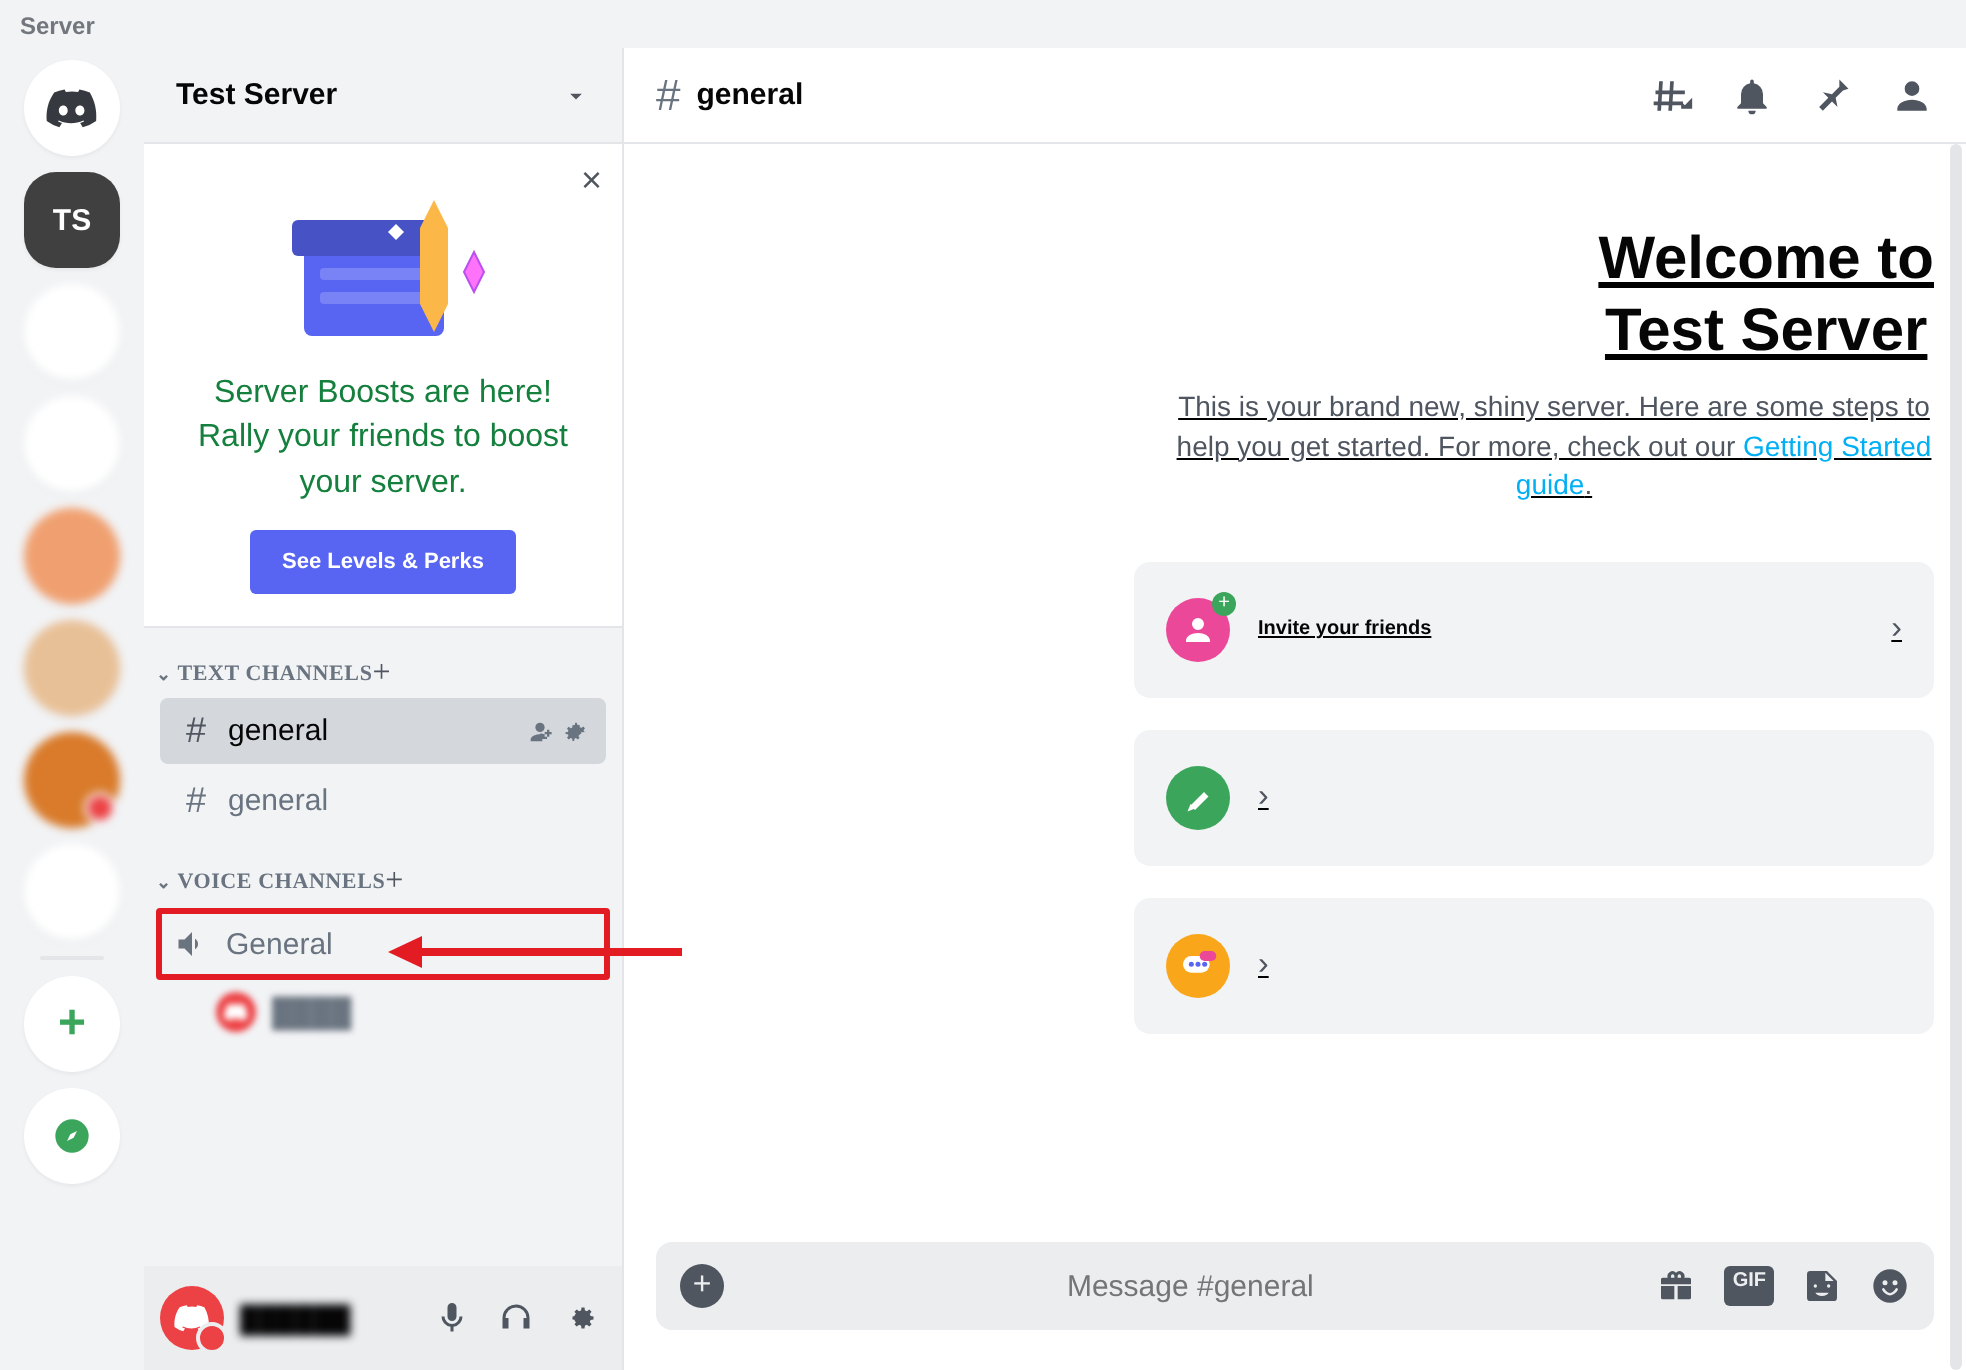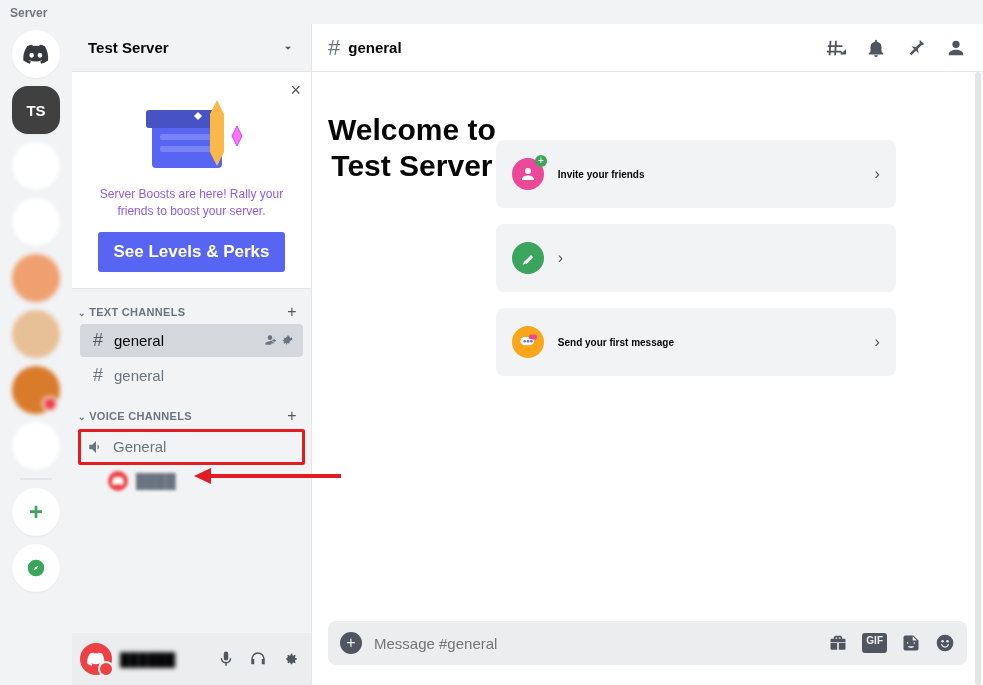--- a/index.html
+++ b/index.html
@@ -16,23 +16,23 @@
 .server-pill.add { color: #3ba55c; font-size: 24px; }
 .server-pill.compass { color: #3ba55c; }
 .server-sep { width: 32px; height: 2px; background: #e3e5e8; border-radius: 1px; }
 .channel-col { width: 240px; background: #f2f3f5; display: flex; flex-direction: column; border-right: 1px solid #e3e5e8; }
 .server-header { height: 48px; padding: 0 16px; border-bottom: 1px solid #e3e5e8; display: flex; align-items: center; justify-content: space-between; cursor: pointer; }
 .server-header-name { font-weight: 700; font-size: 15px; color: #060607; }
 .server-header .chev { color: #4f5660; }
 .boost-card { position: relative; background: #fff; border-bottom: 1px solid #e3e5e8; padding: 16px; text-align: center; }
 .boost-close { position: absolute; top: 8px; right: 10px; color: #4f5660; cursor: pointer; font-size: 18px; }
 .boost-illus { height: 90px; display: flex; align-items: center; justify-content: center; margin-bottom: 8px; }
-.boost-text { font-size: 12px; color: #8b5cf6; line-height: 1.4; margin-bottom: 12px; }
-.boost-btn { background: #5865f2; color: #fff; border: none; padding: 10px 16px; border-radius: 3px; font-size: 17px; font-weight: 600; cursor: pointer; }
-.cat-header { display: flex; align-items: center; justify-content: space-between; padding: 14px 8px 2px 6px; color: #6a7480; font-size: 11px; font-weight: 700; letter-spacing: .3px; cursor: pointer; }
+.boost-text { font-size: 16px; color: #15803d; line-height: 1.4; margin-bottom: 12px; }
+.boost-btn { background: #5865f2; color: #fff; border: none; padding: 10px 16px; border-radius: 3px; font-size: 11px; font-weight: 600; cursor: pointer; }
+.cat-header { display: flex; align-items: center; padding: 14px 8px 2px 6px; color: #6a7480; font-size: 11px; font-weight: 700; letter-spacing: .3px; cursor: pointer; font-family: Liberation Serif, serif; }
 .cat-header .plus { font-size: 16px; font-weight: 400; color: #4f5660; cursor: pointer; padding-right: 6px;}
 .channel-item { display: flex; align-items: center; padding: 6px 8px; margin: 1px 8px; border-radius: 4px; color: #6a7480; font-size: 15px; cursor: pointer; gap: 6px; }
 .channel-item.selected { background: #d4d7dc; color: #060607; font-weight: 500; }
 .channel-item .hash, .channel-item .spk { width: 20px; text-align: center; font-size: 18px; color: #6a7480; }
 .channel-item.selected .hash { color: #4f5660; }
 .channel-item .actions { margin-left: auto; display: flex; gap: 4px; color: #6a7480; font-size: 13px; }
 .voice-highlight-wrap { margin: 2px 6px; border: 3px solid #e31c23; border-radius: 2px; padding: 0; }
 .voice-highlight-wrap .channel-item { margin: 0; padding: 6px 6px; }
 .voice-member { display: flex; align-items: center; gap: 8px; padding: 4px 8px 4px 36px; color: #6a7480; font-size: 14px; filter: blur(1.5px); }
 .voice-member .av { width: 20px; height: 20px; border-radius: 50%; background: #ed4245; display:flex; align-items:center; justify-content:center; color:#fff; font-size:11px;}
@@ -41,33 +41,33 @@
 .user-av::after { content: ""; position: absolute; right: -2px; bottom: -2px; width: 12px; height: 12px; border-radius: 50%; background: #ed4245; border: 2px solid #ebedef; }
 .user-name { font-size: 13px; font-weight: 600; color: #060607; filter: blur(2px); flex:1;}
 .user-ctrls { display: flex; gap: 6px; color: #4f5660; }
 .user-ctrls span { cursor: pointer; padding: 4px; }
 .content-col { flex: 1; background: #fff; display: flex; flex-direction: column; position: relative; }
 .top-bar { height: 48px; border-bottom: 1px solid #e3e5e8; display: flex; align-items: center; padding: 0 16px; gap: 8px; }
 .top-bar .hash-big { font-size: 22px; color: #6a7480; }
 .top-bar .chan-name { font-weight: 700; font-size: 15px; color: #060607; }
 .top-icons { margin-left: auto; display: flex; gap: 18px; color: #4f5660; }
 .top-icons span { cursor: pointer; }
-.welcome-area { flex: 1; overflow-y: auto; padding: 40px 16px 16px; display: flex; flex-direction: row; align-items: flex-start; }
+.welcome-area { flex: 1; overflow-y: auto; padding: 40px 16px 16px; display: flex; flex-direction: column; align-items: flex-end; text-decoration: underline; }
 .welcome-title { font-size: 30px; font-weight: 800; color: #060607; text-align: center; line-height: 1.2; }
 .welcome-sub { font-size: 14px; color: #4f5660; text-align: center; margin-top: 10px; max-width: 380px; line-height: 1.4; }
 .welcome-sub a { color: #00aff4; text-decoration: none; }
 .action-cards { width: 400px; margin-top: 28px; display: flex; flex-direction: column; gap: 16px; }
 .action-card { background: #f2f3f5; border-radius: 8px; padding: 18px 16px; display: flex; align-items: center; gap: 14px; cursor: pointer; }
 .action-card .ico { width: 32px; height: 32px; border-radius: 50%; display: flex; align-items: center; justify-content: center; }
 .action-card .lbl { font-size: 10px; font-weight: 700; color: #060607; flex: 1; }
 .action-card .arr { color: #4f5660; font-size: 16px; }
 .compose-bar { padding: 0 16px 20px; }
 .compose-inner { background: #ebedef; border-radius: 8px; height: 44px; display: flex; align-items: center; padding: 0 12px; gap: 12px; }
 .compose-plus { width: 22px; height: 22px; border-radius: 50%; background: #4f5660; color: #ebedef; display: flex; align-items: center; justify-content: center; font-size: 16px; cursor: pointer; }
-.compose-input { flex: 1; border: none; background: transparent; font-size: 15px; color: #c2410c; outline: none; }
+.compose-input { flex: 1; border: none; background: transparent; font-size: 15px; color: #c2410c; outline: none; text-align: center; }
 .compose-icons { display: flex; gap: 14px; color: #4f5660; font-size: 16px; }
 .compose-icons span { cursor: pointer; }
 .gif-badge { background: #4f5660; color: #ebedef; font-size: 10px; font-weight: 700; padding: 2px 4px; border-radius: 3px; }
 .scrollbar-fake { position: absolute; right: 2px; top: 48px; bottom: 0; width: 6px; background: #e3e5e8; border-radius: 3px; }
 .red-arrow { position: absolute; left: 186px; top: 456px; pointer-events: none; }
 svg { display: block; }
 </style>
 </head>
 <body>
 
@@ -228,20 +228,23 @@
             </svg>
           </span>
       </div>
     </div>
 
     <div class="welcome-area">
       <div class="welcome-title">
         <span>Welcome to</span><br>
         <span>Test Server</span>
       </div>
+      <div class="welcome-sub">
+        <span>This is your brand new, shiny server. Here are some steps to help you get started. For more, check out our </span><a href="#">Getting Started guide</a><span>.</span>
+      </div>
 
       <div class="action-cards">
         <div class="action-card">
           <div class="ico" style="background:#ec4899;position:relative;">
             <svg width="18" height="18" viewBox="0 0 24 24">
                 <path fill="#fff" d="M12 12a4 4 0 1 0 0-8 4 4 0 0 0 0 8Zm0 2c-4 0-8 2-8 5v1h16v-1c0-3-4-5-8-5Z"></path>
               </svg>
             <span style="position:absolute;top:-3px;right:-3px;width:12px;height:12px;border-radius:50%;background:#3ba55c;color:#fff;font-size:10px;line-height:12px;text-align:center;">+</span>
           </div>
           <div class="lbl">Invite your friends</div>
@@ -258,21 +261,20 @@
         <div class="action-card">
           <div class="ico" style="background:#faa61a;">
             <svg width="20" height="20" viewBox="0 0 24 24">
                 <rect x="3" y="6" width="16" height="10" rx="5" fill="#fff"></rect>
                 <circle cx="8" cy="11" r="1.5" fill="#5865f2"></circle>
                 <circle cx="12" cy="11" r="1.5" fill="#5865f2"></circle>
                 <circle cx="16" cy="11" r="1.5" fill="#5865f2"></circle>
                 <rect x="13" y="3" width="10" height="6" rx="3" fill="#ec4899"></rect>
               </svg>
           </div>
-          <div class="lbl">Send your first message</div>
           <div class="arr">›</div>
         </div>
       </div>
     </div>
 
     <div class="compose-bar">
       <div class="compose-inner">
         <div class="compose-plus">+</div>
         <input class="compose-input" placeholder="Message #general" style="">
         <div class="compose-icons">

